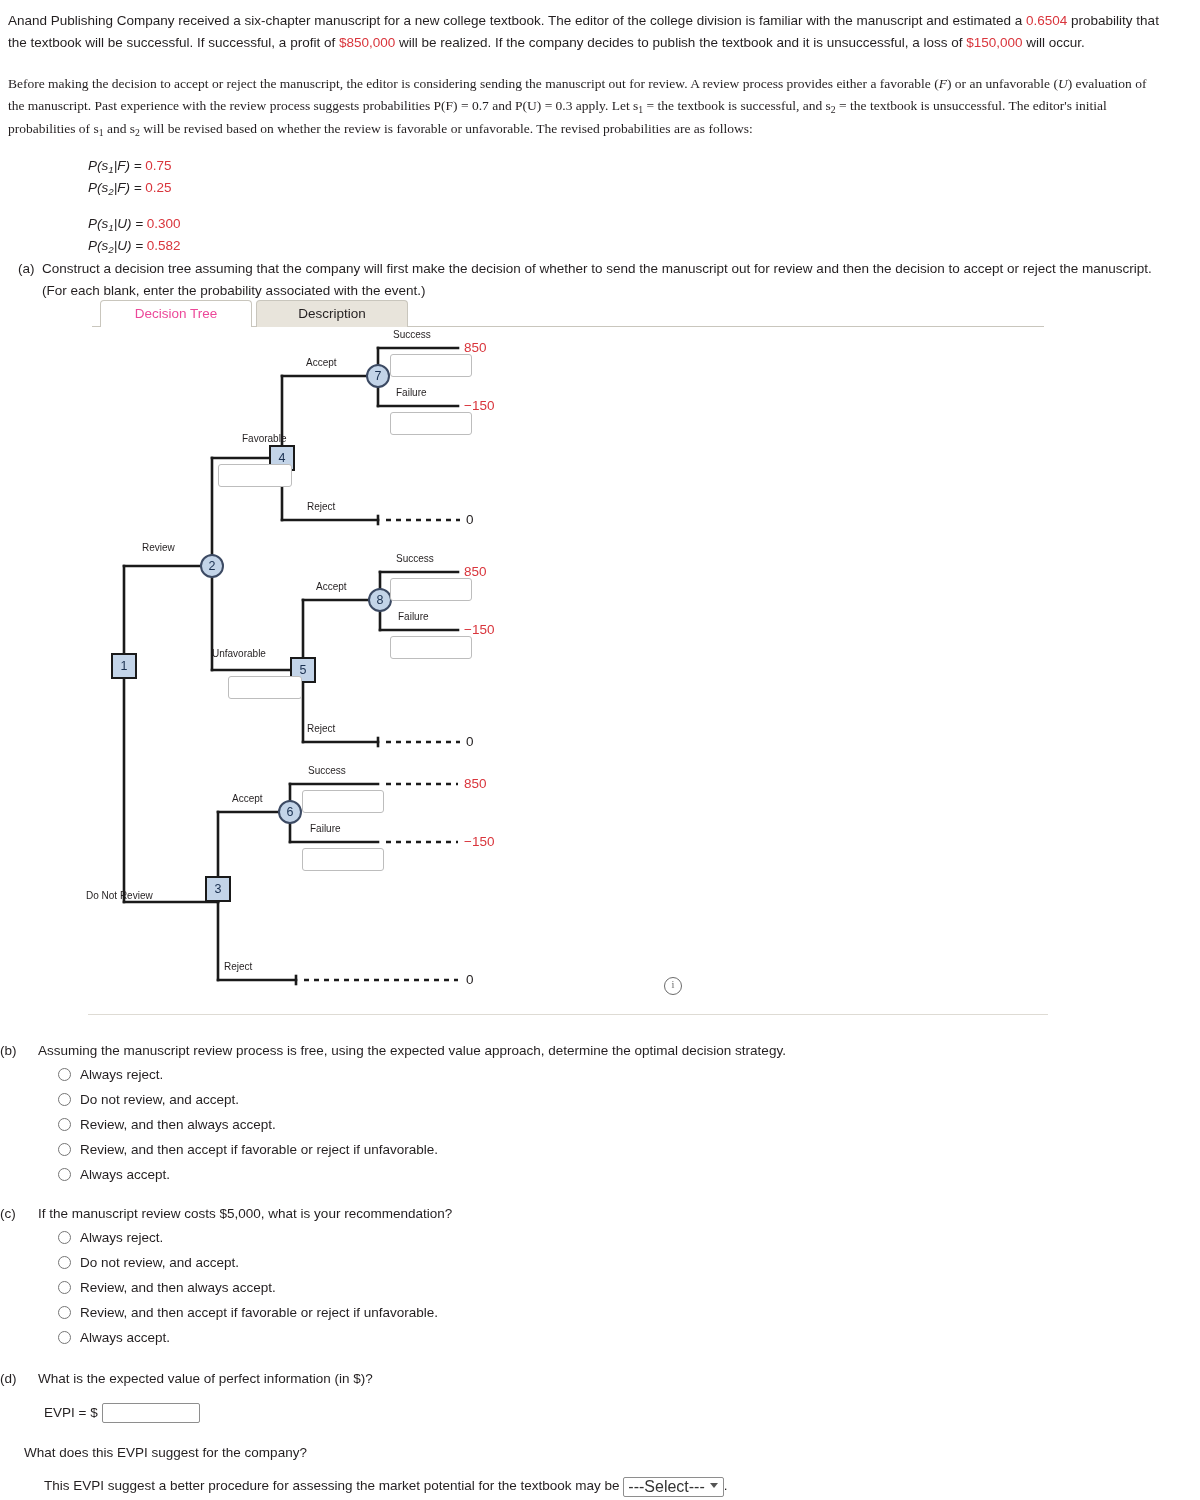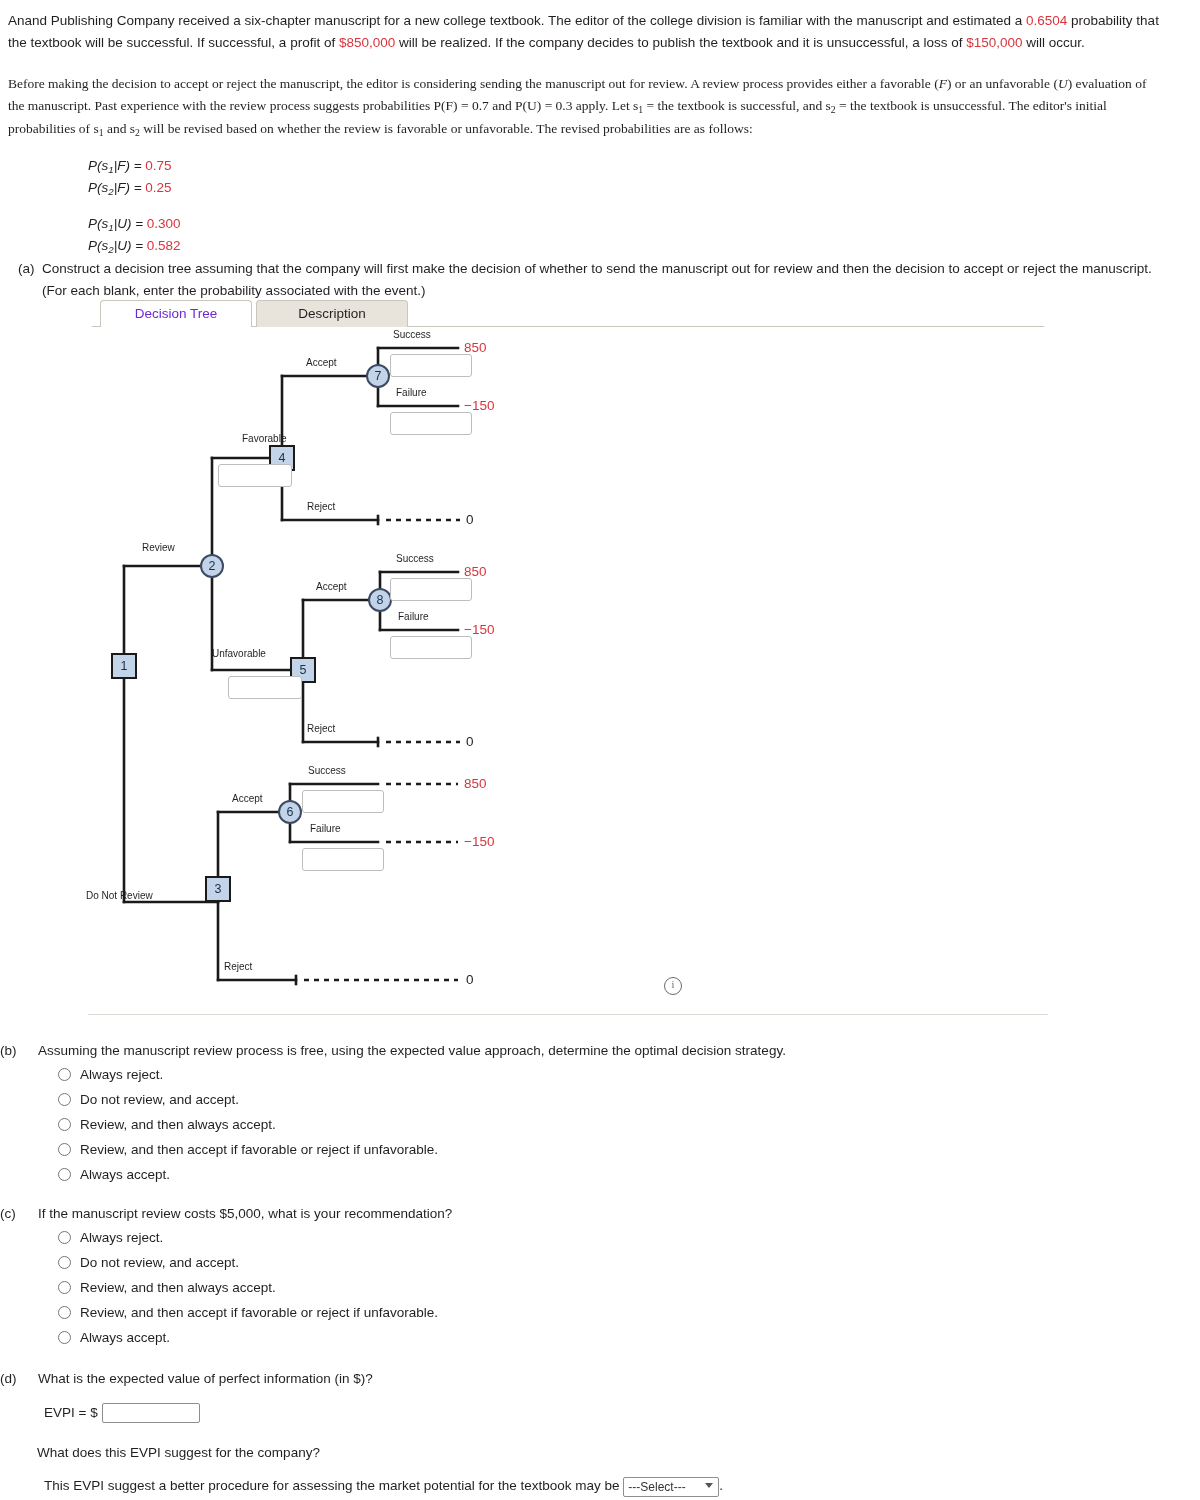--- a/index.html
+++ b/index.html
@@ -31,21 +31,21 @@
   .qa{position:absolute;left:18px;top:258px;width:1150px;line-height:1.6;}
   .qa .lbl{position:absolute;left:0;top:0;}
   .qa .txt{display:block;margin-left:24px;}
 
   
   .tabbar{position:absolute;left:92px;top:300px;width:952px;height:28px;}
   .tabbar .base{position:absolute;left:0;top:26px;width:952px;height:1px;background:#c9c6bd;}
   .tab{position:absolute;top:0;height:27px;line-height:26px;text-align:center;
        font-size:13.5px;border:1px solid #c9c6bd;border-bottom:none;
        border-radius:4px 4px 0 0;box-sizing:border-box;}
-  .tab.active{left:8px;width:152px;background:#ffffff;color:#6d28d9;z-index:3;}
+  .tab.active{left:8px;width:152px;background:#ffffff;color:#ec4899;z-index:3;}
   .tab.active .cover{position:absolute;left:0;bottom:-1px;width:100%;height:2px;background:#fff;}
   .tab.inactive{left:164px;width:152px;background:#e8e4db;color:#231f20;z-index:2;}
 
   
   .tree{position:absolute;left:0;top:330px;width:1060px;height:660px;}
   .tree svg{display:block;}
   .tlabel{position:absolute;font-size:10px;color:#231f20;white-space:nowrap;}
   .tval{position:absolute;font-size:13.5px;color:#d9353c;white-space:nowrap;}
   .tzero{position:absolute;font-size:13.5px;color:#231f20;white-space:nowrap;}
   .tbox{position:absolute;width:74px;height:23px;border:1px solid #bdbdbd;border-radius:3px;background:#fff;box-sizing:border-box;}
@@ -73,24 +73,24 @@
          border-radius:50%;background:#fff;box-sizing:border-box;}
   .opt .otext{display:block;margin-left:22px;}
 
   #qb{top:1040px;}
   #qc{top:1203px;}
   #qd{top:1368px;}
 
   .evpi{position:relative;margin-left:44px;margin-top:10px;height:26px;line-height:26px;}
   .evpi .fld{display:inline-block;vertical-align:middle;width:98px;height:20px;border:1px solid #8e8e8e;
              border-radius:2px;background:#fff;box-sizing:border-box;margin-left:4px;}
-  .qd-sub{margin-left:37px;margin-top:16px;line-height:1.6;}
+  .qd-sub{margin-left:24px;margin-top:16px;line-height:1.6;}
   .qd-last{margin-left:44px;margin-top:12px;line-height:1.6;}
   .selbox{display:inline-block;vertical-align:middle;height:20px;min-width:96px;border:1px solid #8e8e8e;
-          background:#fff;box-sizing:border-box;font-size:12px;line-height:18px;padding:0 18px 0 4px;
+          background:#fff;box-sizing:border-box;font-size:16px;line-height:18px;padding:0 18px 0 4px;
           position:relative;border-radius:2px;color:#333;}
   .selbox .car{position:absolute;right:5px;top:5px;width:0;height:0;
                border-left:4px solid transparent;border-right:4px solid transparent;border-top:5px solid #555;}
 </style>
 </head>
 <body>
 
 <div class="wrap">
 
   <div class="para" id="para1">

